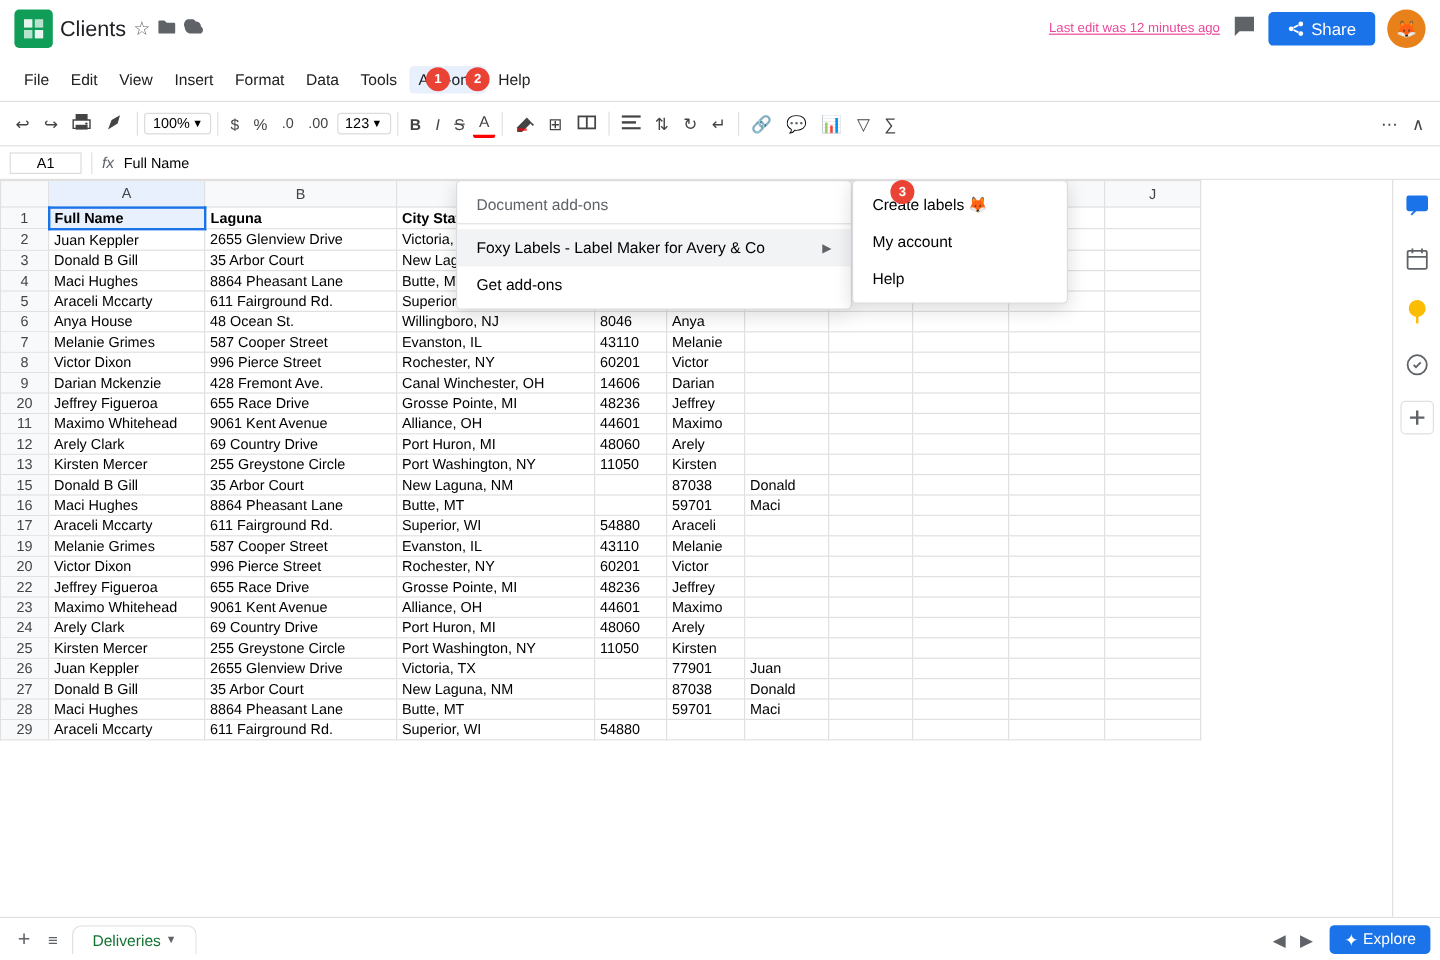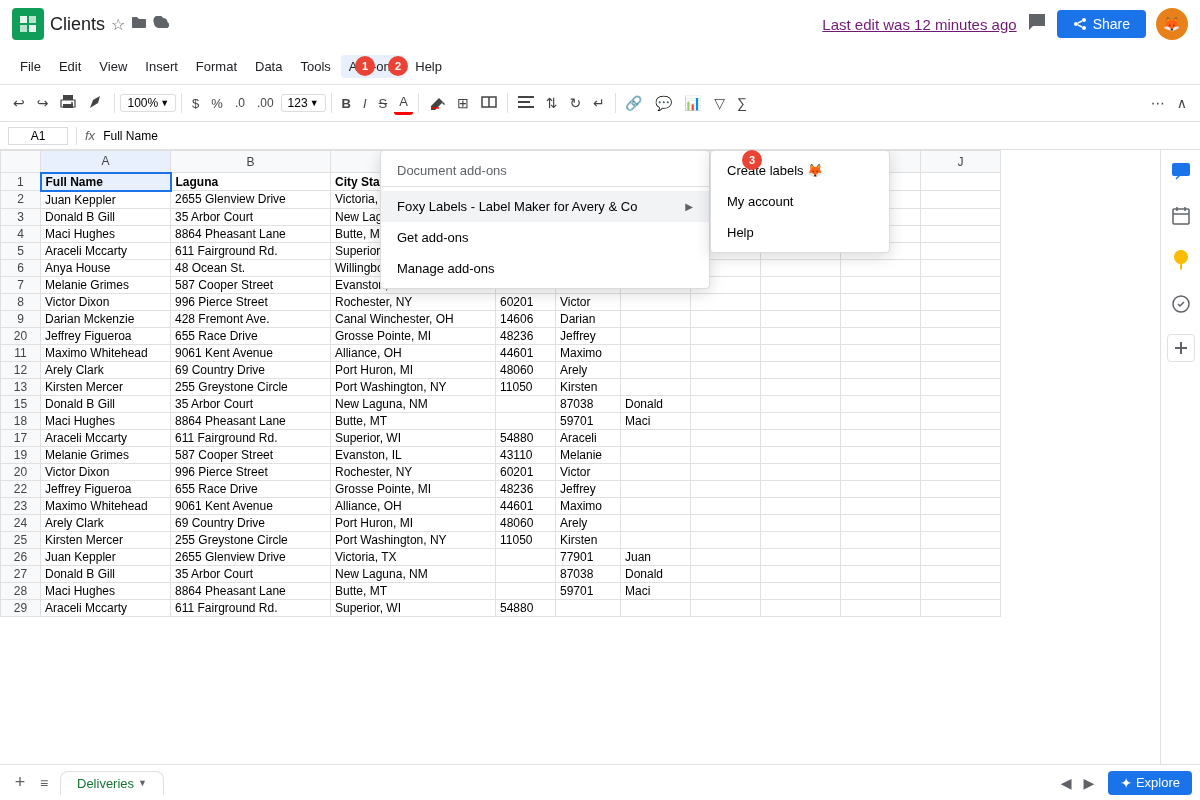--- a/index.html
+++ b/index.html
@@ -23,21 +23,21 @@
     <svg width="16" height="16" viewBox="0 0 16 16" fill="#5f6368">
         <path d="M1 3a1 1 0 011-1h4l2 2h6a1 1 0 011 1v7a1 1 0 01-1 1H2a1 1 0 01-1-1V3z"></path>
       </svg>
   </span>
   <span style="color:#5f6368;cursor:pointer;font-size:14px;">
     <svg width="18" height="14" viewBox="0 0 18 14" fill="#5f6368">
         <path d="M14.5 6A4.5 4.5 0 0010.07 2 5 5 0 001 7c0 2.76 2.24 5 5 5h8.5A3.5 3.5 0 0014.5 6z"></path>
       </svg>
   </span>
   <div style="flex:1;"></div>
-  <span style="color:#701a75;font-size:15px;text-decoration:underline;cursor:pointer;">Last edit was 12 minutes ago</span>
+  <span style="color:#ec4899;font-size:11px;text-decoration:underline;cursor:pointer;">Last edit was 12 minutes ago</span>
   <button style="background:none;border:none;cursor:pointer;color:#5f6368;font-size:18px;padding:4px;">
     <svg width="20" height="20" viewBox="0 0 20 20" fill="#5f6368">
         <path d="M2 2h16v12H6l-4 4V2z"></path>
       </svg>
   </button>
   <button style="background:#1a73e8;color:white;border:none;border-radius:4px;padding:6px 16px;font-size:14px;cursor:pointer;display:flex;align-items:center;gap:6px;">
     <svg width="14" height="14" viewBox="0 0 14 14" fill="white">
         <circle cx="11" cy="3" r="2"></circle>
         <circle cx="3" cy="7" r="2"></circle>
         <circle cx="11" cy="11" r="2"></circle>
@@ -354,21 +354,21 @@
             <td style="border: 1px solid rgb(224, 224, 224); padding: 1px 4px; font-size: 12px; overflow: hidden; white-space: nowrap;">New Laguna, NM</td>
             <td style="border: 1px solid rgb(224, 224, 224); padding: 1px 4px; font-size: 12px; overflow: hidden; white-space: nowrap;"></td>
             <td style="border: 1px solid rgb(224, 224, 224); padding: 1px 4px; font-size: 12px; overflow: hidden; white-space: nowrap;">87038</td>
             <td style="border: 1px solid rgb(224, 224, 224); padding: 1px 4px; font-size: 12px; overflow: hidden; white-space: nowrap;">Donald</td>
             <td style="border: 1px solid rgb(224, 224, 224); padding: 1px 4px; font-size: 12px; overflow: hidden; white-space: nowrap;"></td>
             <td style="border: 1px solid rgb(224, 224, 224); padding: 1px 4px; font-size: 12px; overflow: hidden; white-space: nowrap;"></td>
             <td style="border: 1px solid rgb(224, 224, 224); padding: 1px 4px; font-size: 12px; overflow: hidden; white-space: nowrap;"></td>
             <td style="border: 1px solid rgb(224, 224, 224); padding: 1px 4px; font-size: 12px; overflow: hidden; white-space: nowrap;"></td>
           </tr>
           <tr>
-            <td style="background: rgb(248, 249, 250); border: 1px solid rgb(224, 224, 224); text-align: center; font-size: 12px; color: rgb(68, 68, 68); position: sticky; left: 0px; z-index: 1;">18</td>
+            <td style="background: rgb(248, 249, 250); border: 1px solid rgb(224, 224, 224); text-align: center; font-size: 12px; color: rgb(68, 68, 68); position: sticky; left: 0px; z-index: 1;">16</td>
             <td style="border: 1px solid rgb(224, 224, 224); padding: 1px 4px; font-size: 12px; overflow: hidden; white-space: nowrap;">Maci Hughes</td>
             <td style="border: 1px solid rgb(224, 224, 224); padding: 1px 4px; font-size: 12px; overflow: hidden; white-space: nowrap;">8864 Pheasant Lane</td>
             <td style="border: 1px solid rgb(224, 224, 224); padding: 1px 4px; font-size: 12px; overflow: hidden; white-space: nowrap;">Butte, MT</td>
             <td style="border: 1px solid rgb(224, 224, 224); padding: 1px 4px; font-size: 12px; overflow: hidden; white-space: nowrap;"></td>
             <td style="border: 1px solid rgb(224, 224, 224); padding: 1px 4px; font-size: 12px; overflow: hidden; white-space: nowrap;">59701</td>
             <td style="border: 1px solid rgb(224, 224, 224); padding: 1px 4px; font-size: 12px; overflow: hidden; white-space: nowrap;">Maci</td>
             <td style="border: 1px solid rgb(224, 224, 224); padding: 1px 4px; font-size: 12px; overflow: hidden; white-space: nowrap;"></td>
             <td style="border: 1px solid rgb(224, 224, 224); padding: 1px 4px; font-size: 12px; overflow: hidden; white-space: nowrap;"></td>
             <td style="border: 1px solid rgb(224, 224, 224); padding: 1px 4px; font-size: 12px; overflow: hidden; white-space: nowrap;"></td>
             <td style="border: 1px solid rgb(224, 224, 224); padding: 1px 4px; font-size: 12px; overflow: hidden; white-space: nowrap;"></td>
@@ -554,21 +554,20 @@
     </div>
   </div>
 
   <div style="position:absolute;left:380px;top:0px;background:white;border:1px solid #dadce0;border-radius:4px;box-shadow:0 4px 16px rgba(0,0,0,0.15);z-index:100;width:330px;padding:4px 0;">
     <div style="padding:8px 16px;font-size:13px;color:#5f6368;border-bottom:1px solid #e0e0e0;margin-bottom:4px;">Document add-ons</div>
     <div style="padding:8px 16px;cursor:pointer;display:flex;align-items:center;justify-content:space-between;font-size:13px;background:#f1f3f4;">
       <span>Foxy Labels - Label Maker for Avery &amp; Co</span>
       <span style="font-size:10px;color:#5f6368;">▶</span>
     </div>
     <div style="padding:8px 16px;cursor:pointer;font-size:13px;">Get add-ons</div>
-    <div style="padding:8px 16px;cursor:pointer;font-size:13px;">Manage add-ons</div>
   </div>
 
   <div style="position:absolute;left:710px;top:0px;background:white;border:1px solid #dadce0;border-radius:4px;box-shadow:0 4px 16px rgba(0,0,0,0.15);z-index:101;width:180px;padding:4px 0;">
     <div style="padding:8px 16px;cursor:pointer;font-size:13px;">Create labels 🦊</div>
     <div style="padding:8px 16px;cursor:pointer;font-size:13px;">My account</div>
     <div style="padding:8px 16px;cursor:pointer;font-size:13px;">Help</div>
   </div>
 
   <div style="position:absolute;left:742px;top:0px;width:20px;height:20px;border-radius:50%;background:#ea4335;color:white;font-size:11px;font-weight:bold;display:flex;align-items:center;justify-content:center;z-index:200;">3</div>
 

